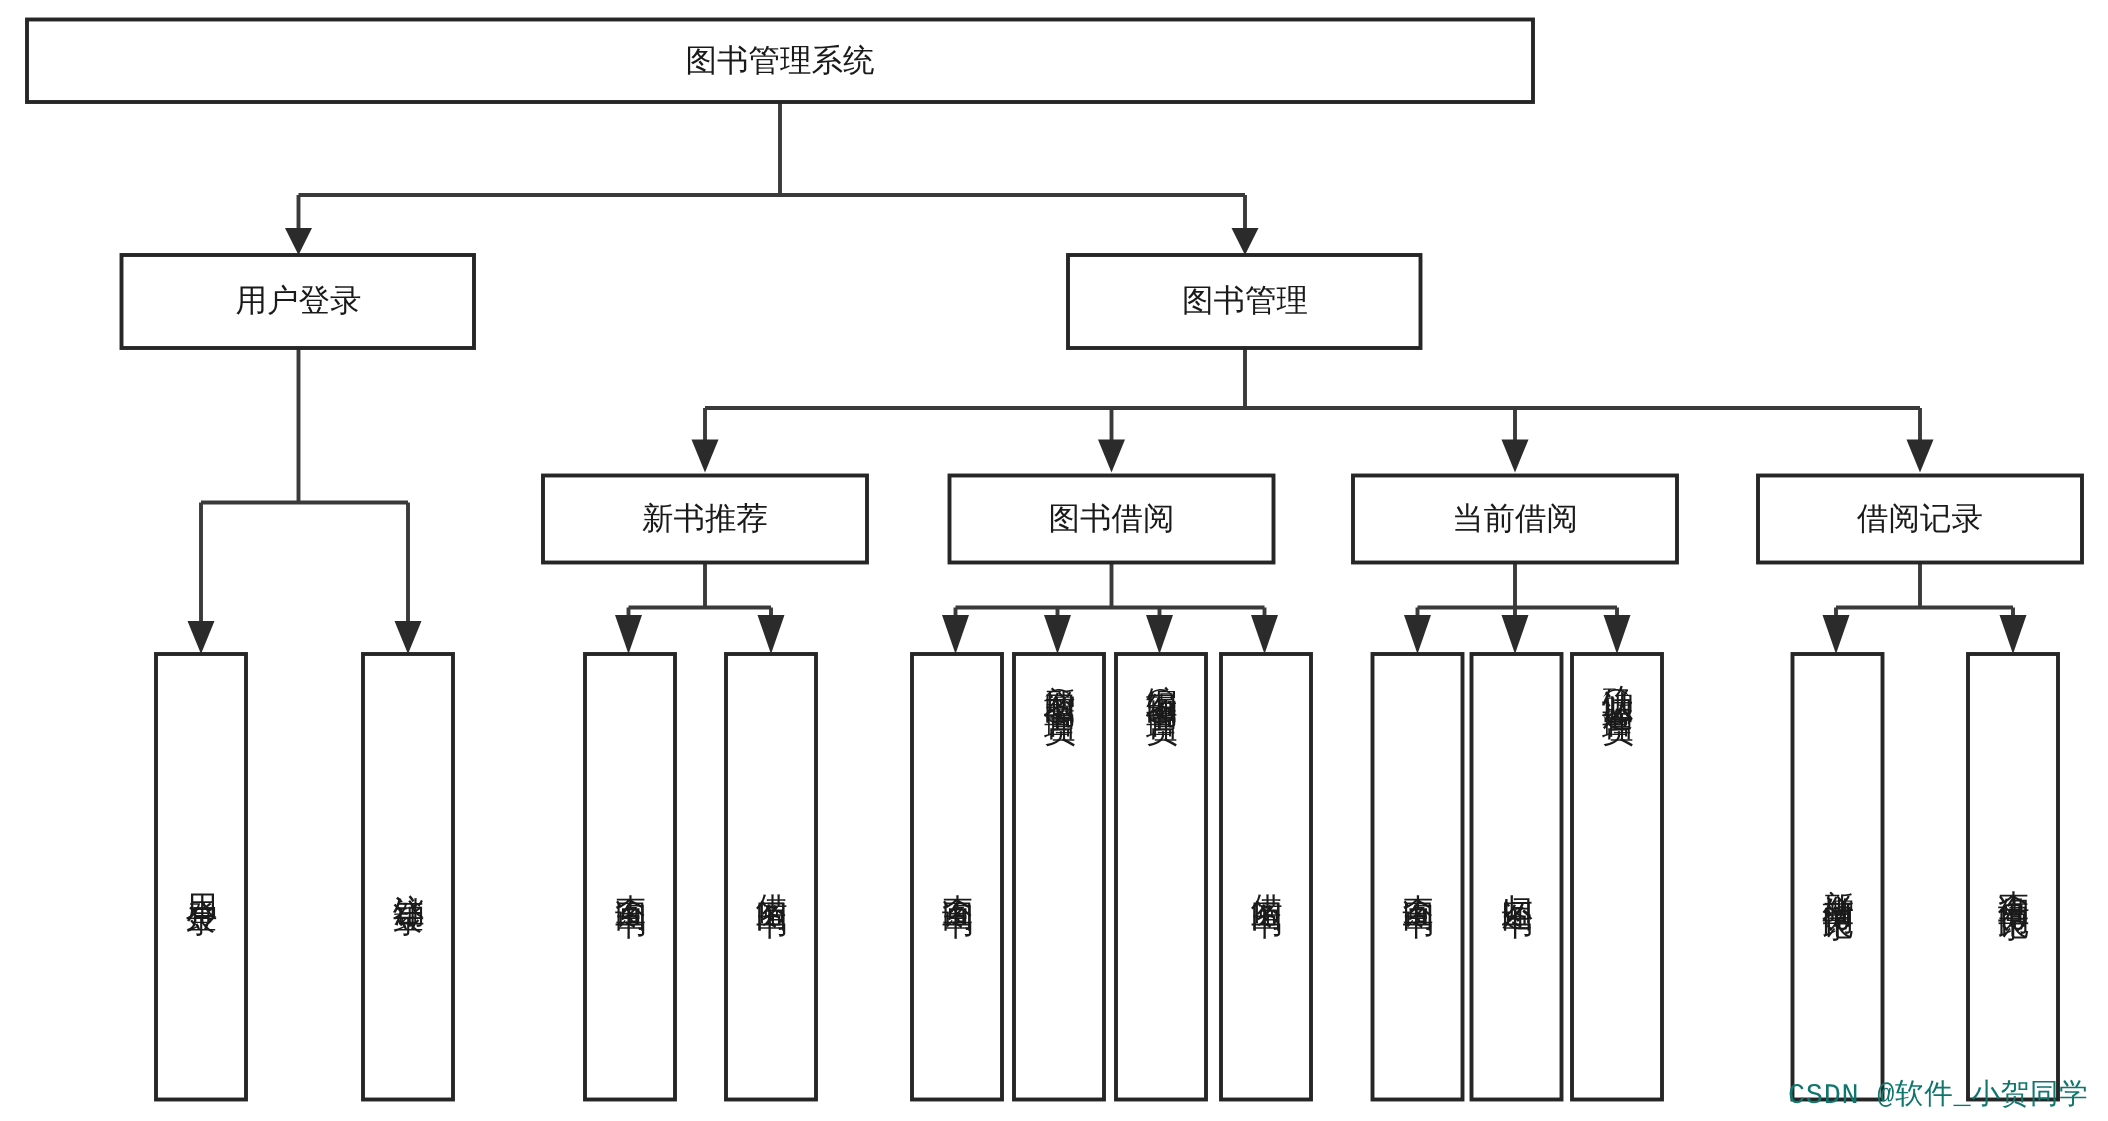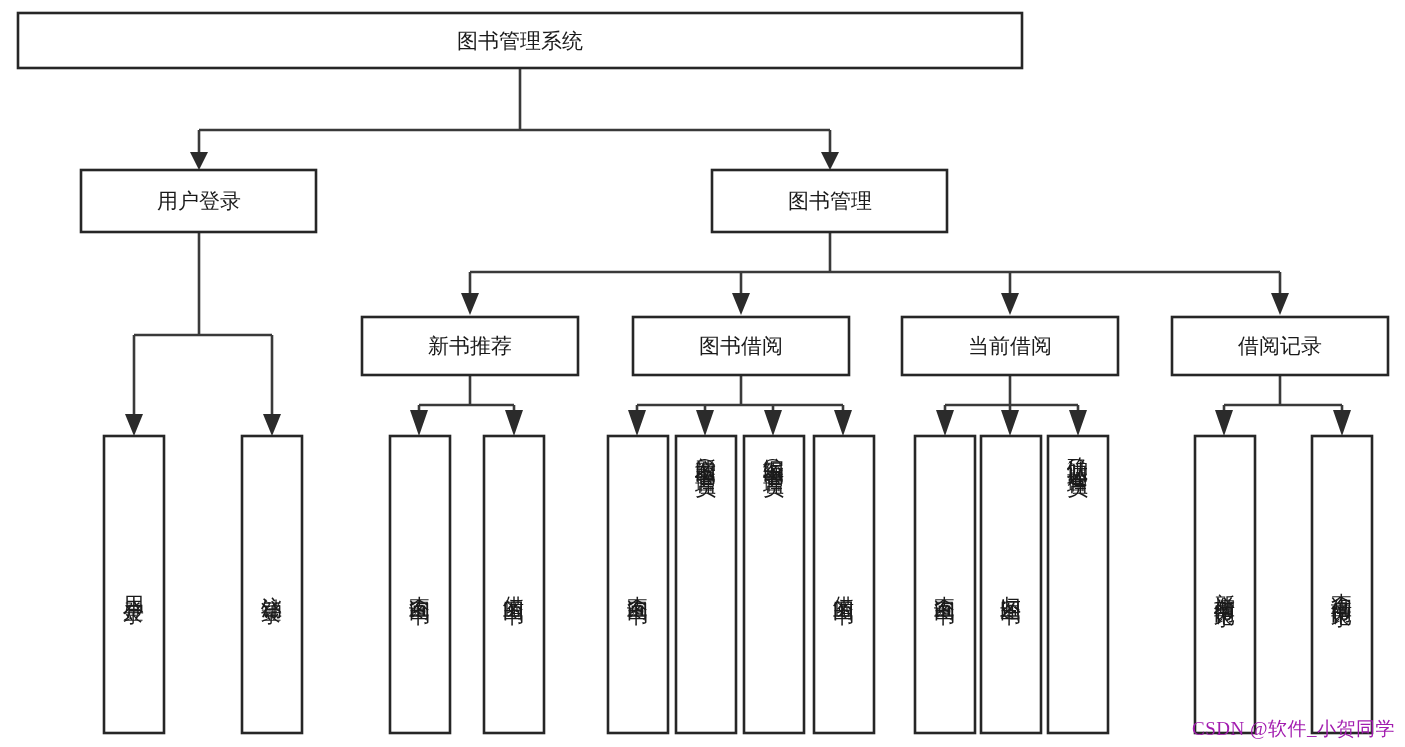--- a/index.html
+++ b/index.html
@@ -64,23 +64,23 @@
     pointer-events: none;
   }
   .vlabel-wrap {
     position: absolute;
     display: flex;
     align-items: center;
     justify-content: center;
   }
   .watermark {
     position: absolute;
-    font-family: Liberation Serif, serif;
+    font-family: Liberation Mono, monospace;
     font-size: 19px;
-    color: #a21caf;
+    color: #0f766e;
     white-space: nowrap;
     letter-spacing: 0.5px;
   }
 </style>
 </head>
 <body>
 
 <div id="diagram-root">
 
   <svg id="flow-svg" viewBox="0 0 1405 747" xmlns="http://www.w3.org/2000/svg">

